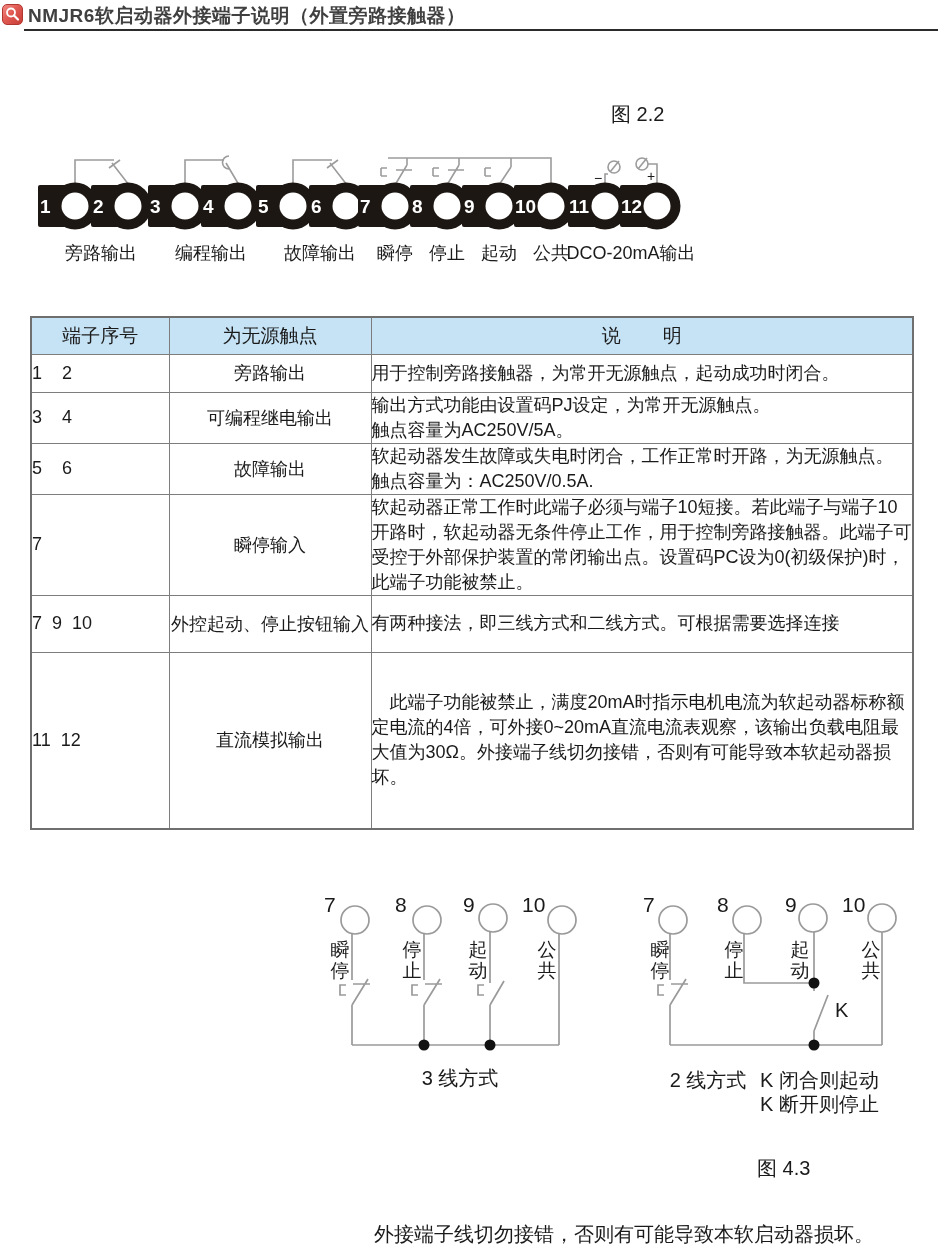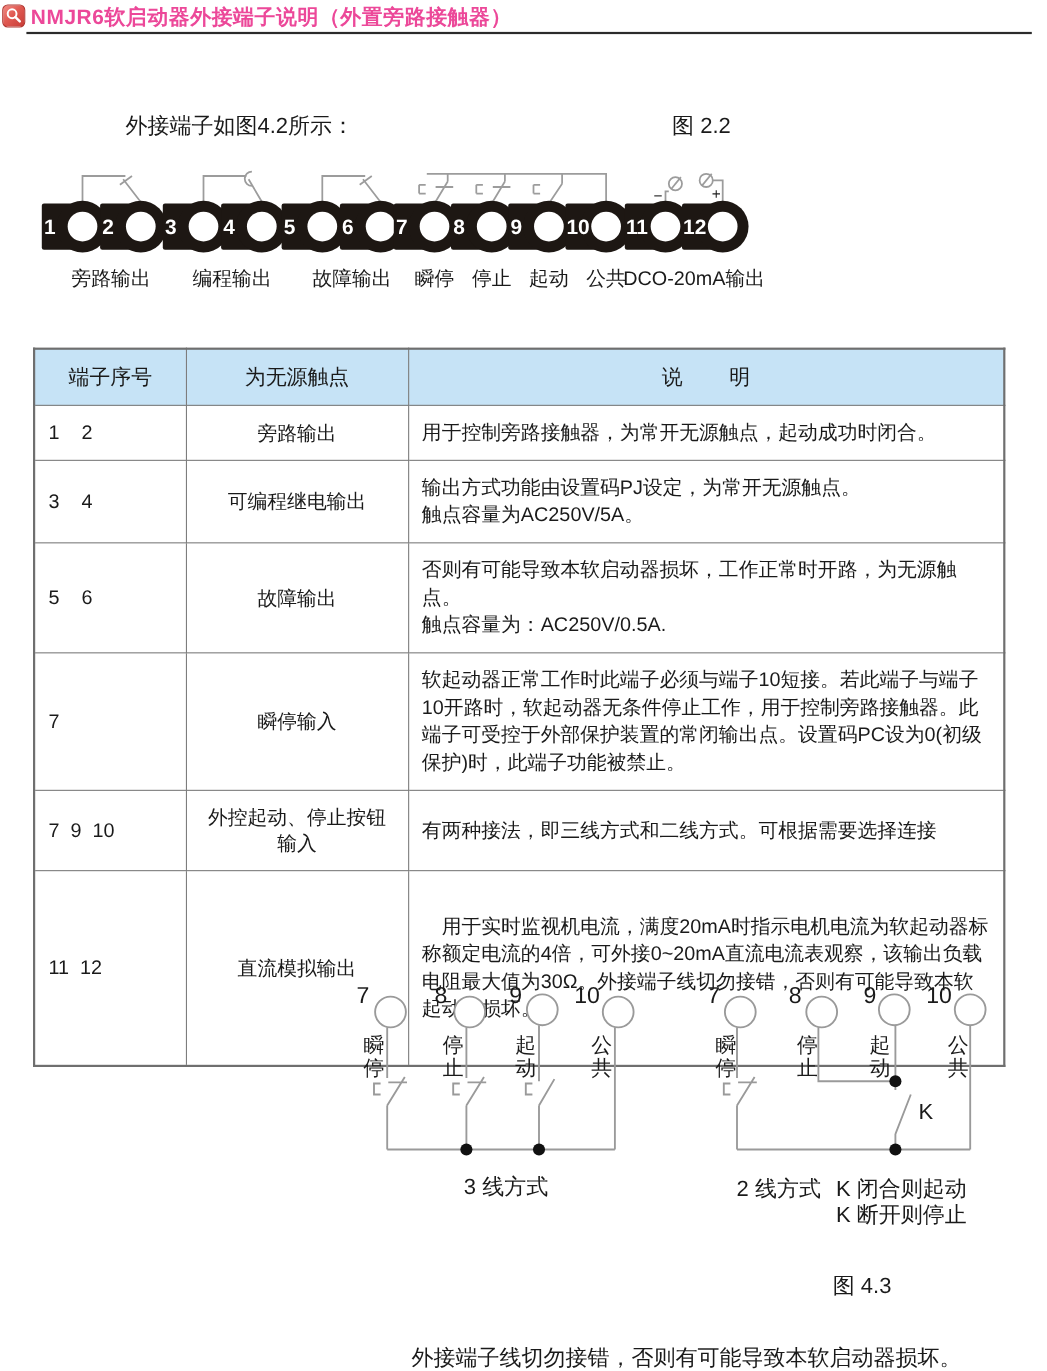--- a/index.html
+++ b/index.html
@@ -3,33 +3,33 @@
 <meta charset="utf-8">
 <style>
   html,body{margin:0;padding:0;background:#ffffff;}
   body{font-family:"Liberation Sans","DejaVu Sans",sans-serif;color:#1a1a1a;}
   #page{position:relative;width:952px;height:1246px;background:#fff;overflow:hidden;}
 
   
   #title-icon{position:absolute;left:2px;top:4px;width:21px;height:21px;border-radius:5px;
     background:linear-gradient(135deg,#f28a83 0%,#e05a52 45%,#c83d37 100%);
     border:1px solid #b23630;box-sizing:border-box;}
-  #page-title{position:absolute;left:28px;top:3px;font-size:19px;font-weight:bold;color:#ec4899;letter-spacing:.5px;white-space:nowrap;}
+  #page-title{position:absolute;left:28px;top:3px;font-size:19px;font-weight:bold;color:#404040;letter-spacing:.5px;white-space:nowrap;}
   #title-rule{position:absolute;left:24px;top:29px;width:914px;height:2px;background:#2b2b2b;}
 
   
   #intro-text{position:absolute;left:114px;top:101px;font-size:20px;}
   #fig42-label{position:absolute;left:611px;top:101px;font-size:20px;}
 
   
   #terminal-strip{position:absolute;left:30px;top:150px;}
 
   
   #spec-table{position:absolute;left:30px;top:316px;width:882px;border-collapse:collapse;table-layout:fixed;}
-  #spec-table th,#spec-table td{border:1px solid #7d7d7d;font-weight:normal;font-size:18px;vertical-align:middle;padding:12px;}
+  #spec-table th,#spec-table td{border:1px solid #7d7d7d;font-weight:normal;font-size:18px;vertical-align:middle;padding:0;}
   #spec-table{border:2px solid #6f6f6f;}
   #spec-table th{background:#c6e3f6;font-size:19px;white-space:pre;}
   td.c1{text-align:left;white-space:pre;}
   td.c2{text-align:center;}
   td.c3{text-align:left;padding:4px 10px;line-height:25px;}
   td.c3.center{text-align:left;}
   td.c3.indent div{text-indent:1em;}
 
   
   #diagram-3wire{position:absolute;left:300px;top:885px;}
@@ -57,21 +57,20 @@
 
   <div id="title-icon">
     <svg width="19" height="19" viewBox="0 0 19 19">
       <circle cx="8" cy="7.5" r="4" fill="none" stroke="#ffffff" stroke-width="1.8"></circle>
       <line x1="11" y1="10.5" x2="15" y2="14.5" stroke="#ffffff" stroke-width="2.2" stroke-linecap="round"></line>
     </svg>
   </div>
   <div id="page-title">NMJR6软启动器外接端子说明（外置旁路接触器）</div>
   <div id="title-rule"></div>
 
-  <div id="intro-text">外接端子如图4.2所示：</div>
   <div id="fig42-label">图 2.2</div>
 
   <svg id="terminal-strip" width="680" height="120" viewBox="0 0 680 120">
 
     <g>
       <path class="wire" d="M45,35 V10 H84"></path>
       <path class="wire" d="M82,13 L99,35 M79,18 L90,10"></path>
       <path class="wire" d="M155,35 V10 H194"></path>
       <path class="wire" d="M199,6 a6.5,6.5 0 1 0 0,13 M196,13 L209,35"></path>
       <path class="wire" d="M263,35 V10 H302"></path>
@@ -201,21 +200,21 @@
       <td class="c2">可编程继电输出</td>
       <td class="c3">
             <div>输出方式功能由设置码PJ设定，为常开无源触点。</div>
             <div>触点容量为AC250V/5A。</div>
           </td>
     </tr>
     <tr style="height:51px">
       <td class="c1">5    6</td>
       <td class="c2">故障输出</td>
       <td class="c3">
-            <div>否则有可能导致本软启动器损坏，工作正常时开路，为无源触点。</div>
+            <div>软起动器发生故障或失电时闭合，工作正常时开路，为无源触点。</div>
             <div>触点容量为：AC250V/0.5A.</div>
           </td>
     </tr>
     <tr style="height:97px">
       <td class="c1">7</td>
       <td class="c2">瞬停输入</td>
       <td class="c3 center">
             <div>软起动器正常工作时此端子必须与端子10短接。若此端子与端子10开路时，软起动器无条件停止工作，用于控制旁路接触器。此端子可受控于外部保护装置的常闭输出点。设置码PC设为0(初级保护)时，此端子功能被禁止。</div>
           </td>
     </tr>
@@ -223,21 +222,21 @@
       <td class="c1">7  9  10</td>
       <td class="c2">外控起动、停止按钮输入</td>
       <td class="c3 center">
             <div>有两种接法，即三线方式和二线方式。可根据需要选择连接</div>
           </td>
     </tr>
     <tr style="height:177px">
       <td class="c1">11  12</td>
       <td class="c2">直流模拟输出</td>
       <td class="c3 indent">
-            <div>用于实时监视机电流，满度20mA时指示电机电流为软起动器标称额定电流的4倍，可外接0~20mA直流电流表观察，该输出负载电阻最大值为30Ω。外接端子线切勿接错，否则有可能导致本软起动器损坏。</div>
+            <div>此端子功能被禁止，满度20mA时指示电机电流为软起动器标称额定电流的4倍，可外接0~20mA直流电流表观察，该输出负载电阻最大值为30Ω。外接端子线切勿接错，否则有可能导致本软起动器损坏。</div>
           </td>
     </tr>
   </tbody>
     </table>
 
   <svg id="diagram-3wire" width="300" height="215" viewBox="0 0 300 215">
     <g>
       <path class="dwire" d="M52,49 V95 M52,120 V160 M52,120 L68,94 M53,99 H70 M46,100 H40 V110 H46"></path>
       <path class="dwire" d="M124,49 V95 M124,120 V160 M124,120 L140,94 M125,99 H142 M118,100 H112 V110 H118"></path>
       <path class="dwire" d="M190,47 V98 M190,120 V160 M190,120 L204,96 M184,100 H178 V110 H184"></path>

